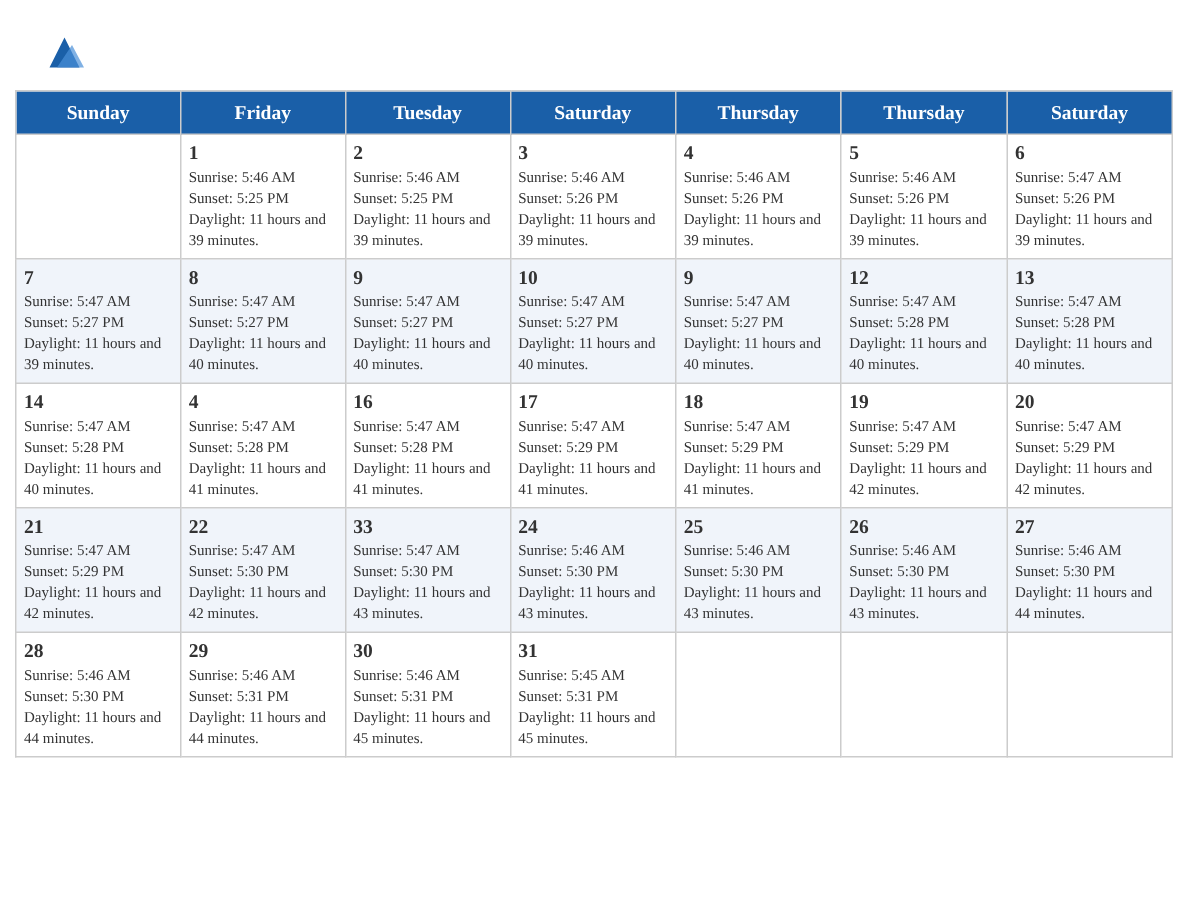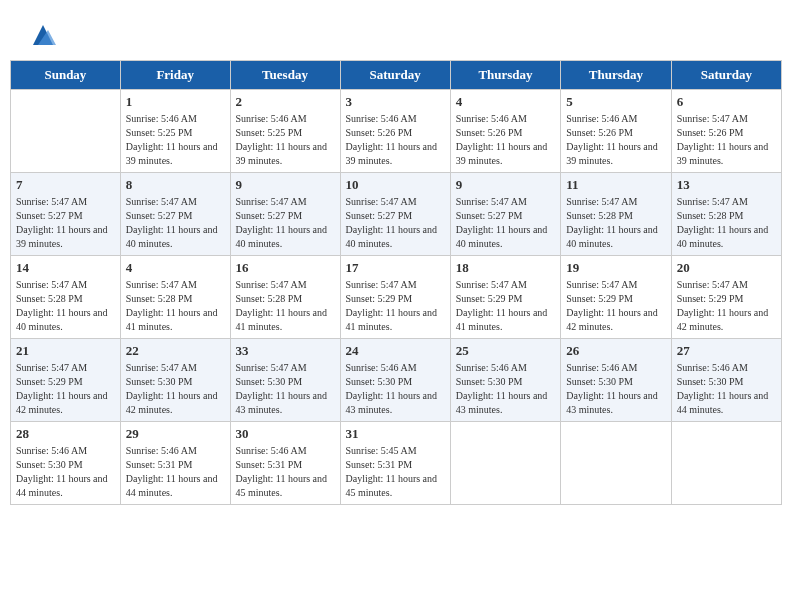--- a/index.html
+++ b/index.html
@@ -198,21 +198,21 @@
 Sunset: 5:27 PM
 Daylight: 11 hours and 40 minutes.</div>
         </td>
         <td>
           <span class="day-number">9</span>
           <div class="day-info" style="white-space: pre-line;">Sunrise: 5:47 AM
 Sunset: 5:27 PM
 Daylight: 11 hours and 40 minutes.</div>
         </td>
         <td>
-          <span class="day-number">11</span>
+          <span class="day-number">12</span>
           <div class="day-info" style="white-space: pre-line;">Sunrise: 5:47 AM
 Sunset: 5:28 PM
 Daylight: 11 hours and 40 minutes.</div>
         </td>
         <td>
           <span class="day-number">13</span>
           <div class="day-info" style="white-space: pre-line;">Sunrise: 5:47 AM
 Sunset: 5:28 PM
 Daylight: 11 hours and 40 minutes.</div>
         </td>

